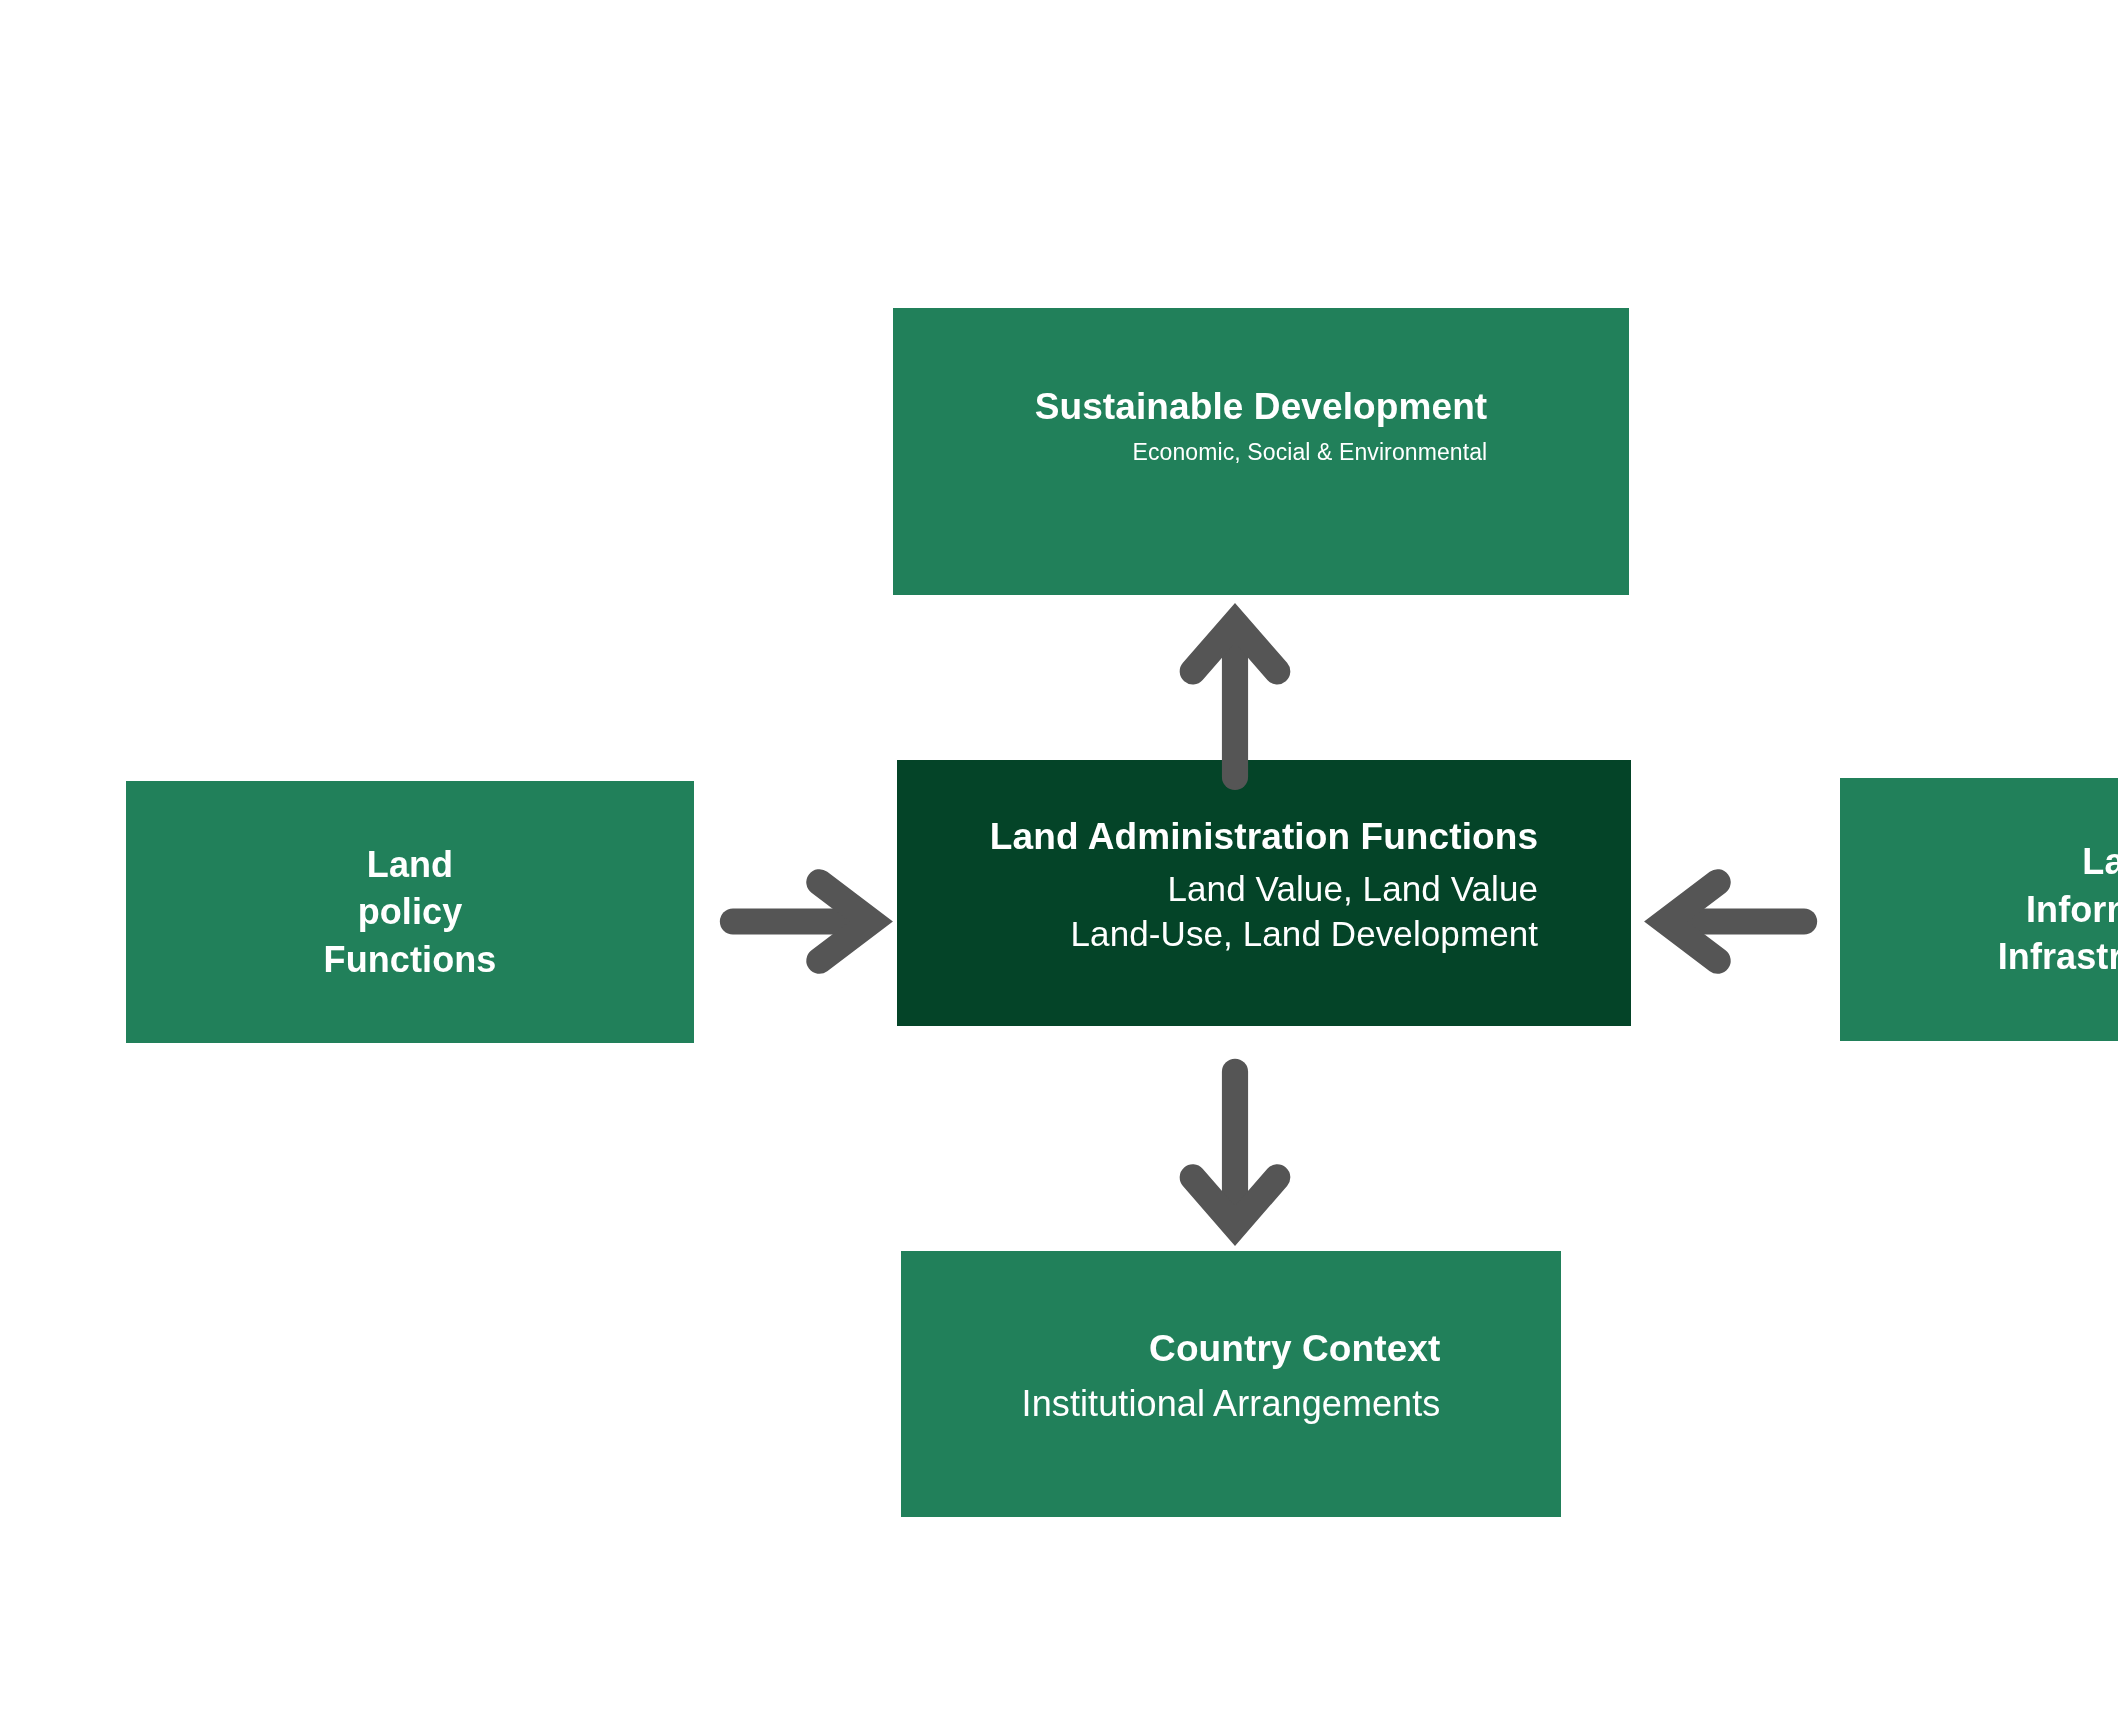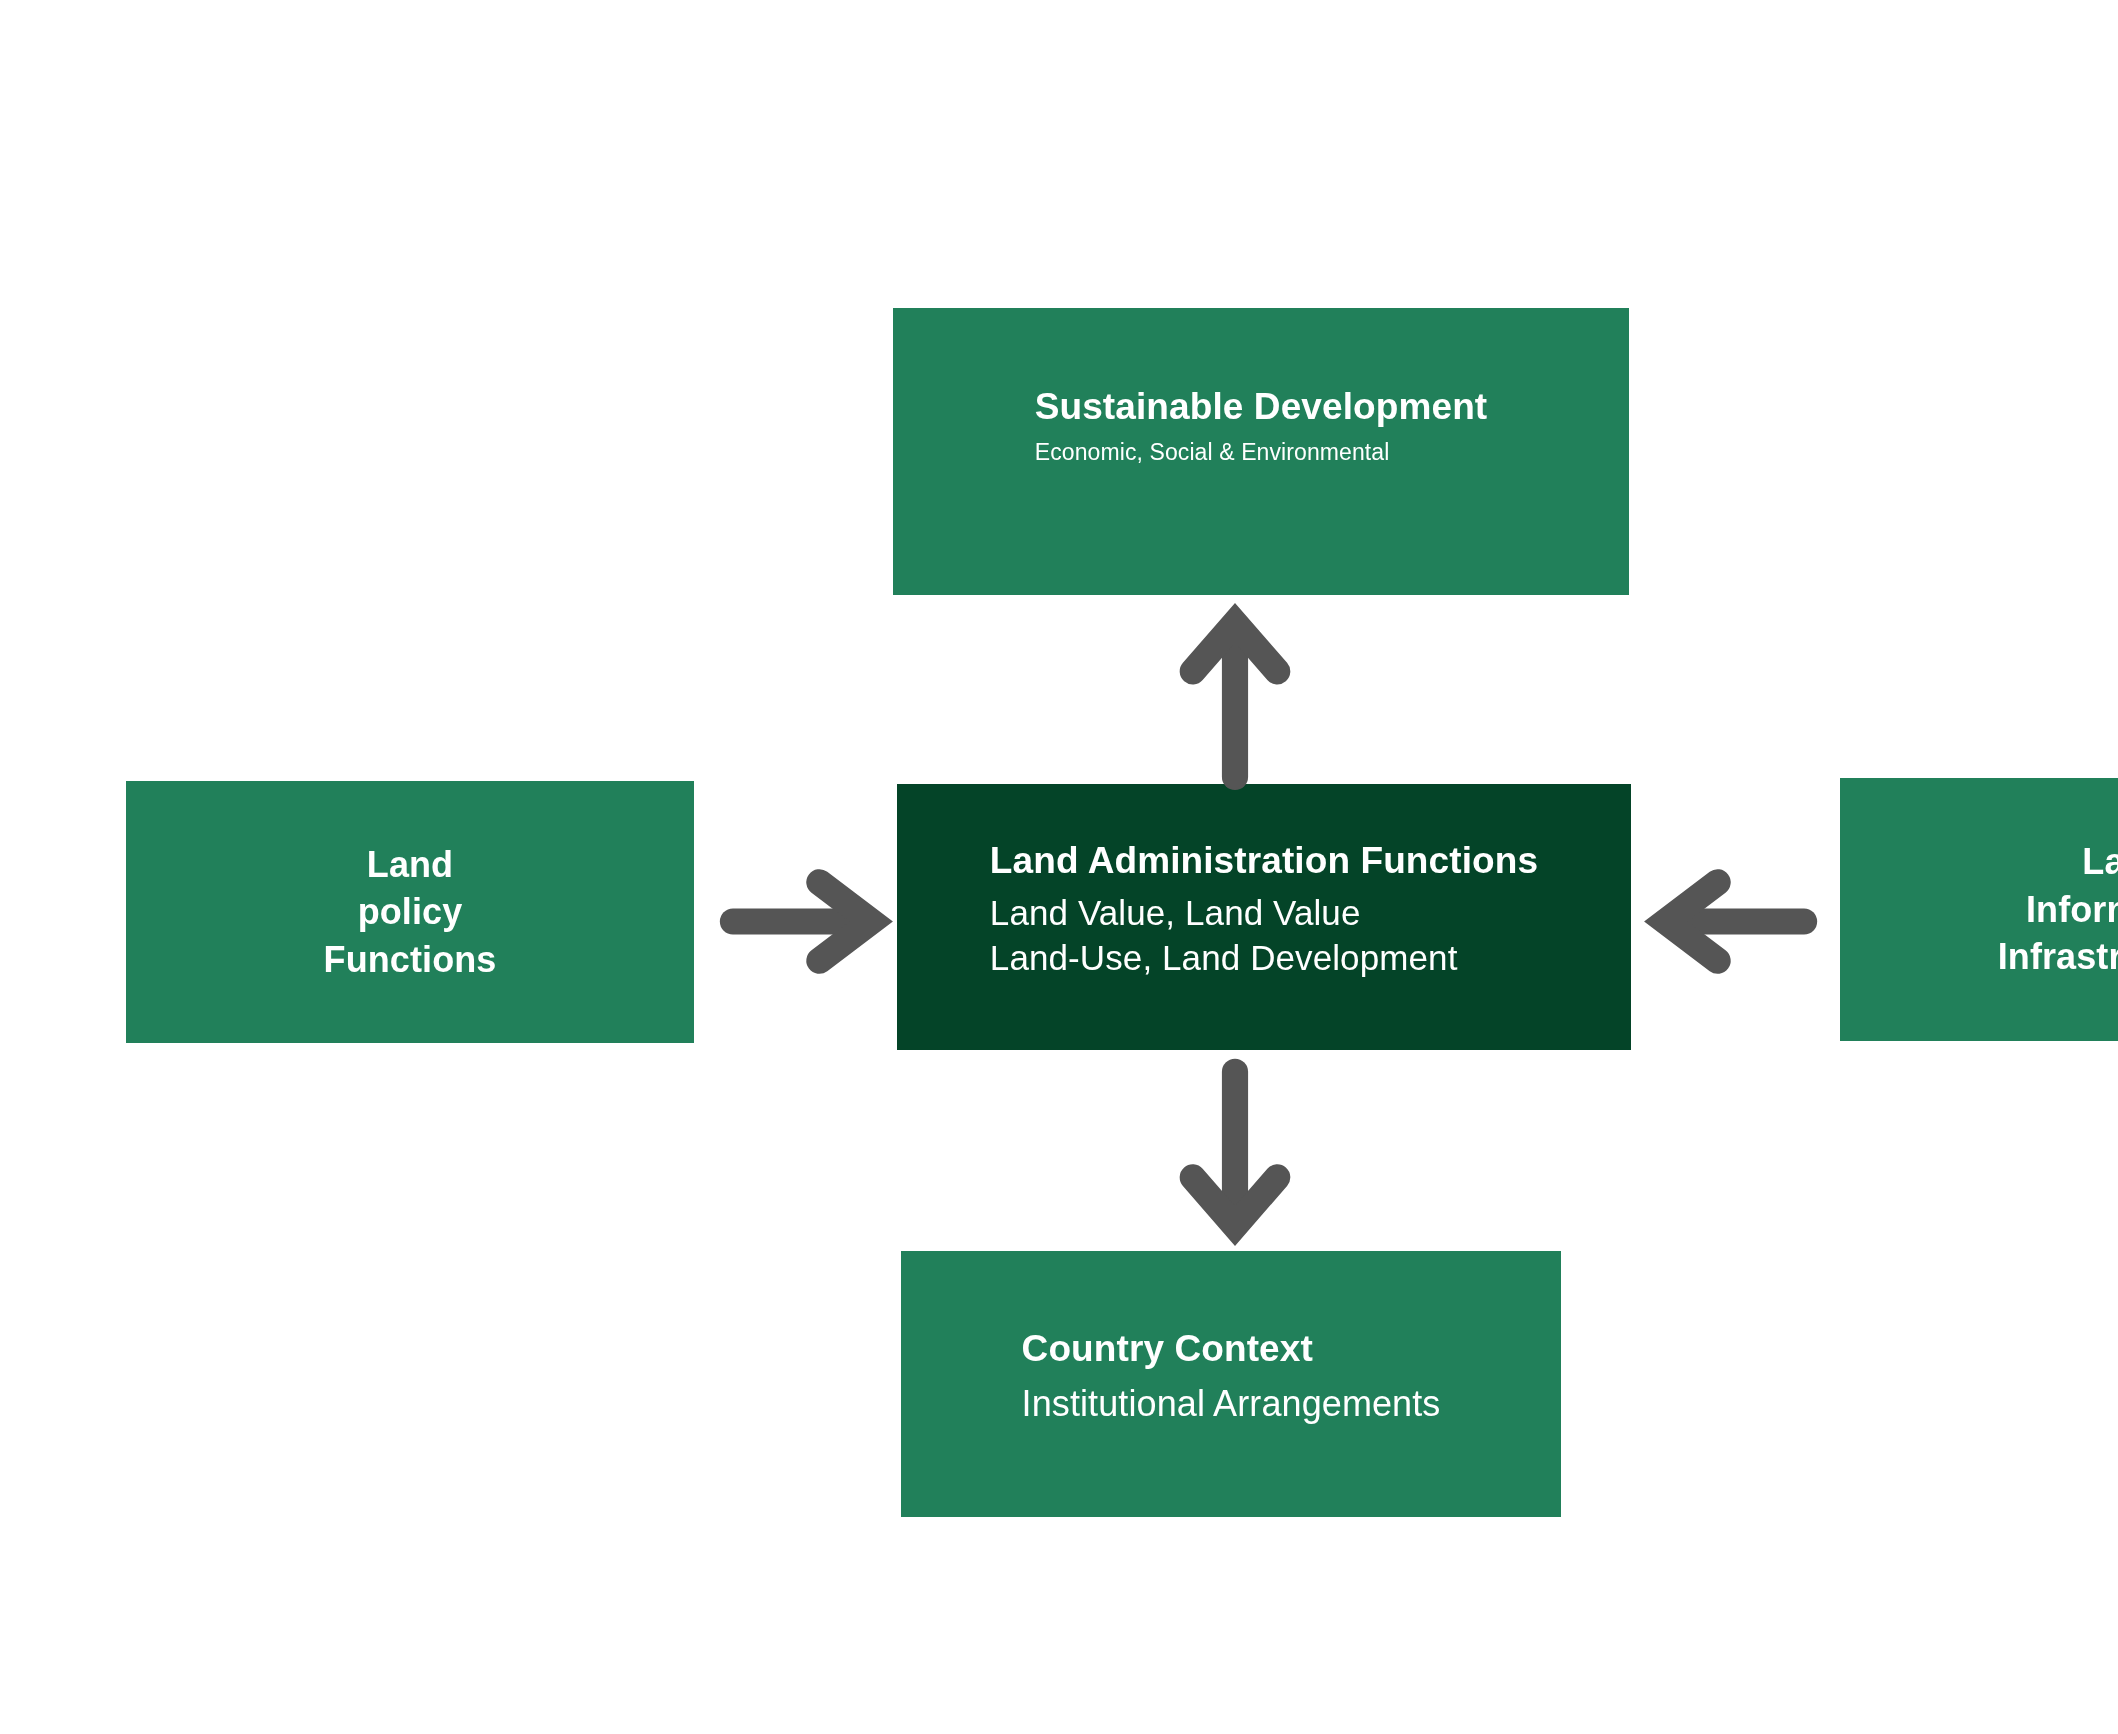--- a/index.html
+++ b/index.html
@@ -22,21 +22,21 @@
     background: #ffffff;
   }
 
   .node {
     position: absolute;
     box-sizing: border-box;
     display: flex;
     flex-direction: column;
     align-items: center;
     justify-content: center;
-    text-align: left;
+    text-align: right;
     color: #ffffff;
     line-height: 1.30;
     padding: 4.2px 10.2px;
   }
 
   .node-title {
     font-weight: bold;
     letter-spacing: 0.1px;
   }
   .node-sub {
@@ -52,21 +52,21 @@
     width: 736px;
     height: 287px;
     background: #21805a;
   }
   #node-sustainable-development .node-title { font-size: 37px; margin-bottom: 6.8px; }
   #node-sustainable-development .node-sub   { font-size: 23px; }
   #node-sustainable-development .stack      { margin-top: -52px; }
 
   #node-land-administration-functions {
     left: 897px;
-    top: 784px;
+    top: 760px;
     width: 734px;
     height: 266px;
     background: #044428;
   }
   #node-land-administration-functions .node-title { font-size: 37px; margin-bottom: 6px; }
   #node-land-administration-functions .node-sub   { font-size: 35px; line-height: 1.28; }
   #node-land-administration-functions .stack      { margin-top: -16px; }
 
   #node-land-policy-framework {
     left: 126px;

